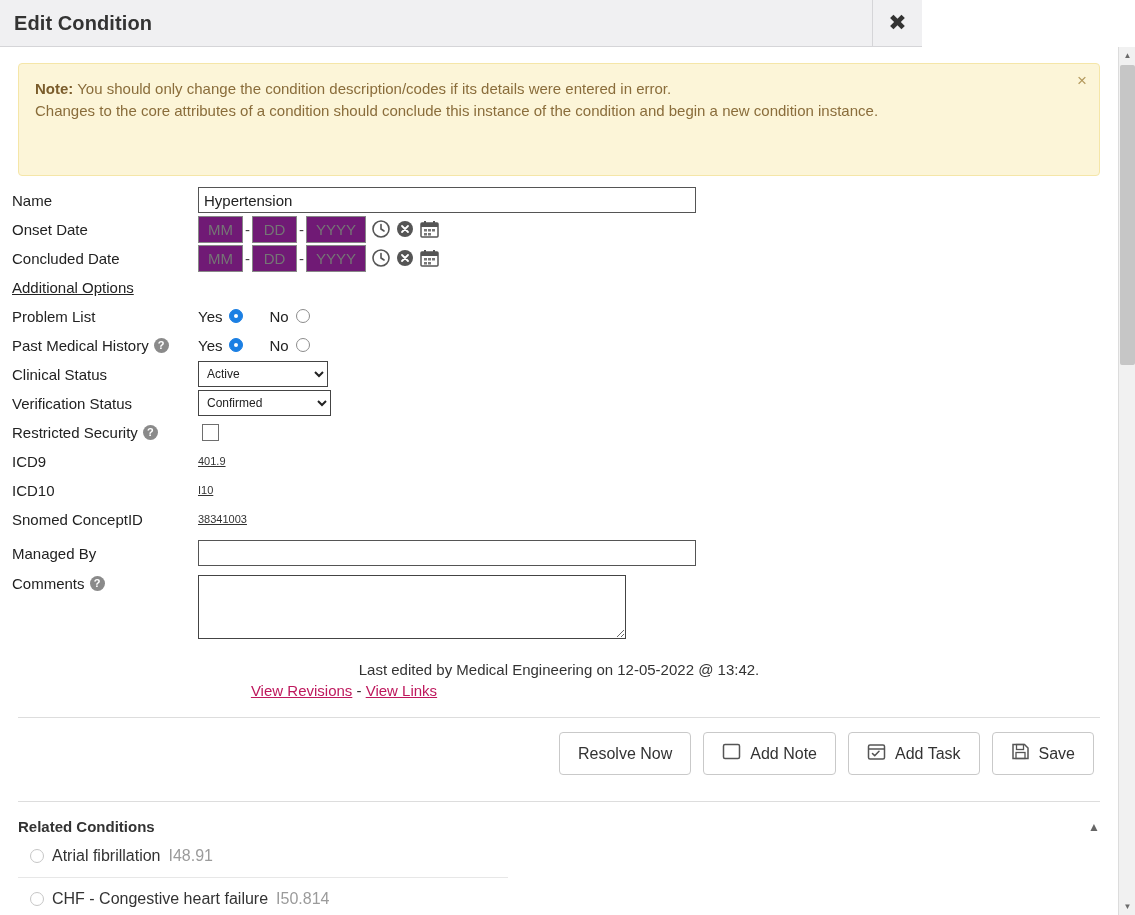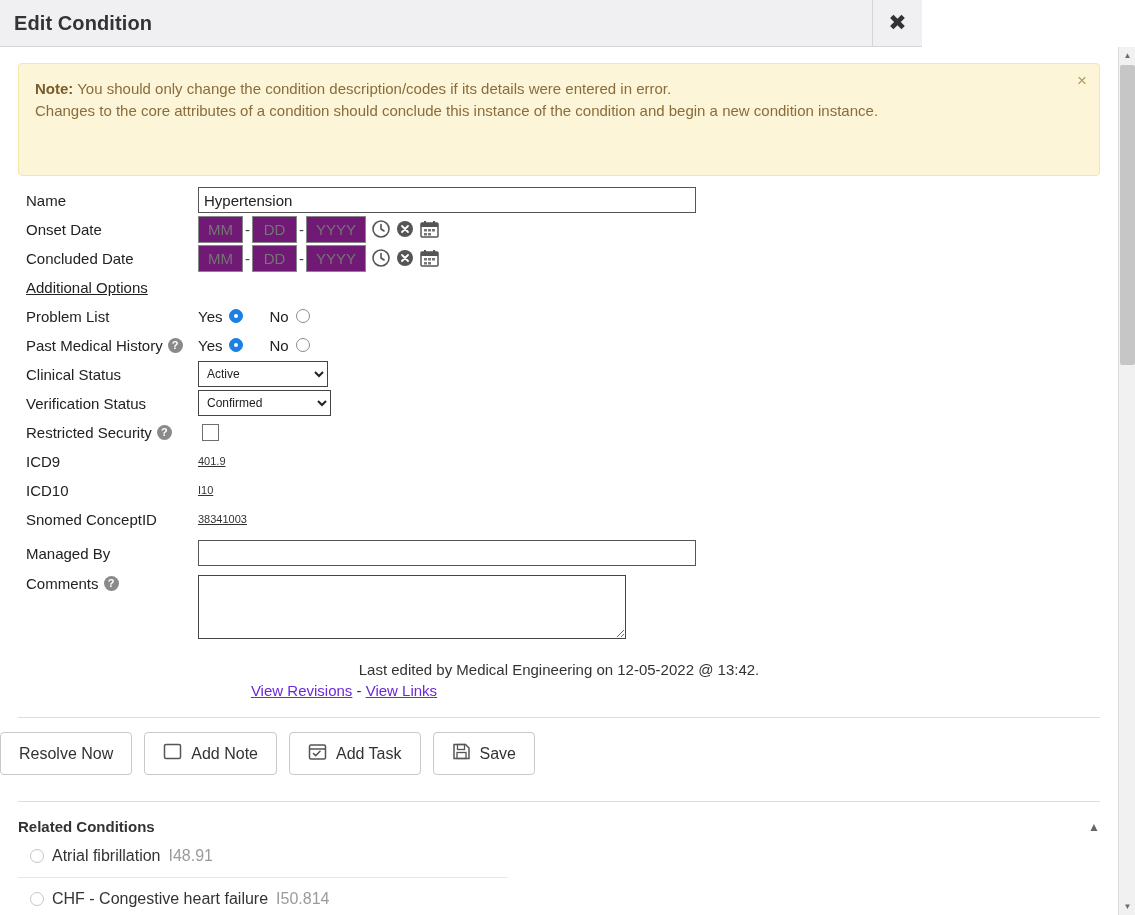--- a/index.html
+++ b/index.html
@@ -112,21 +112,21 @@
     padding: 10px 0 0 0;
   }
   .row {
     display: flex;
     align-items: center;
     min-height: 28px;
     margin-bottom: 1px;
   }
   .label {
     width: 198px;
-    padding-left: 26px;
+    padding-left: 12px;
     font-size: 15px;
     color: #222;
     display: flex;
     align-items: center;
     gap: 5px;
   }
   .label.link-style {
     text-decoration: underline;
     cursor: pointer;
   }
@@ -236,30 +236,31 @@
     color: #333;
     margin-top: 22px;
   }
   .revlinks {
     text-align: center;
     font-size: 15px;
     margin-top: 4px;
     padding-right: 430px;
     color: #333;
   }
-  .revlinks a { color: #6d28d9; text-decoration: underline; cursor: pointer; text-align: right; }
+  .revlinks a { color: #be185d; text-decoration: underline; cursor: pointer; text-align: right; }
   hr.sep {
     border: none;
     border-top: 1px solid #ddd;
     margin: 18px 18px 0 18px;
   }
   .actions {
     display: flex;
+    justify-content: flex-end;
     gap: 12px;
-    padding: 14px 24px 0 0;
+    padding: 14px 24px 0 12px;
   }
   .btn {
     height: 43px;
     min-width: 100px;
     border: 1px solid #c9c9c9;
     background: #fff;
     border-radius: 4px;
     font-size: 16px;
     color: #333;
     display: inline-flex;

